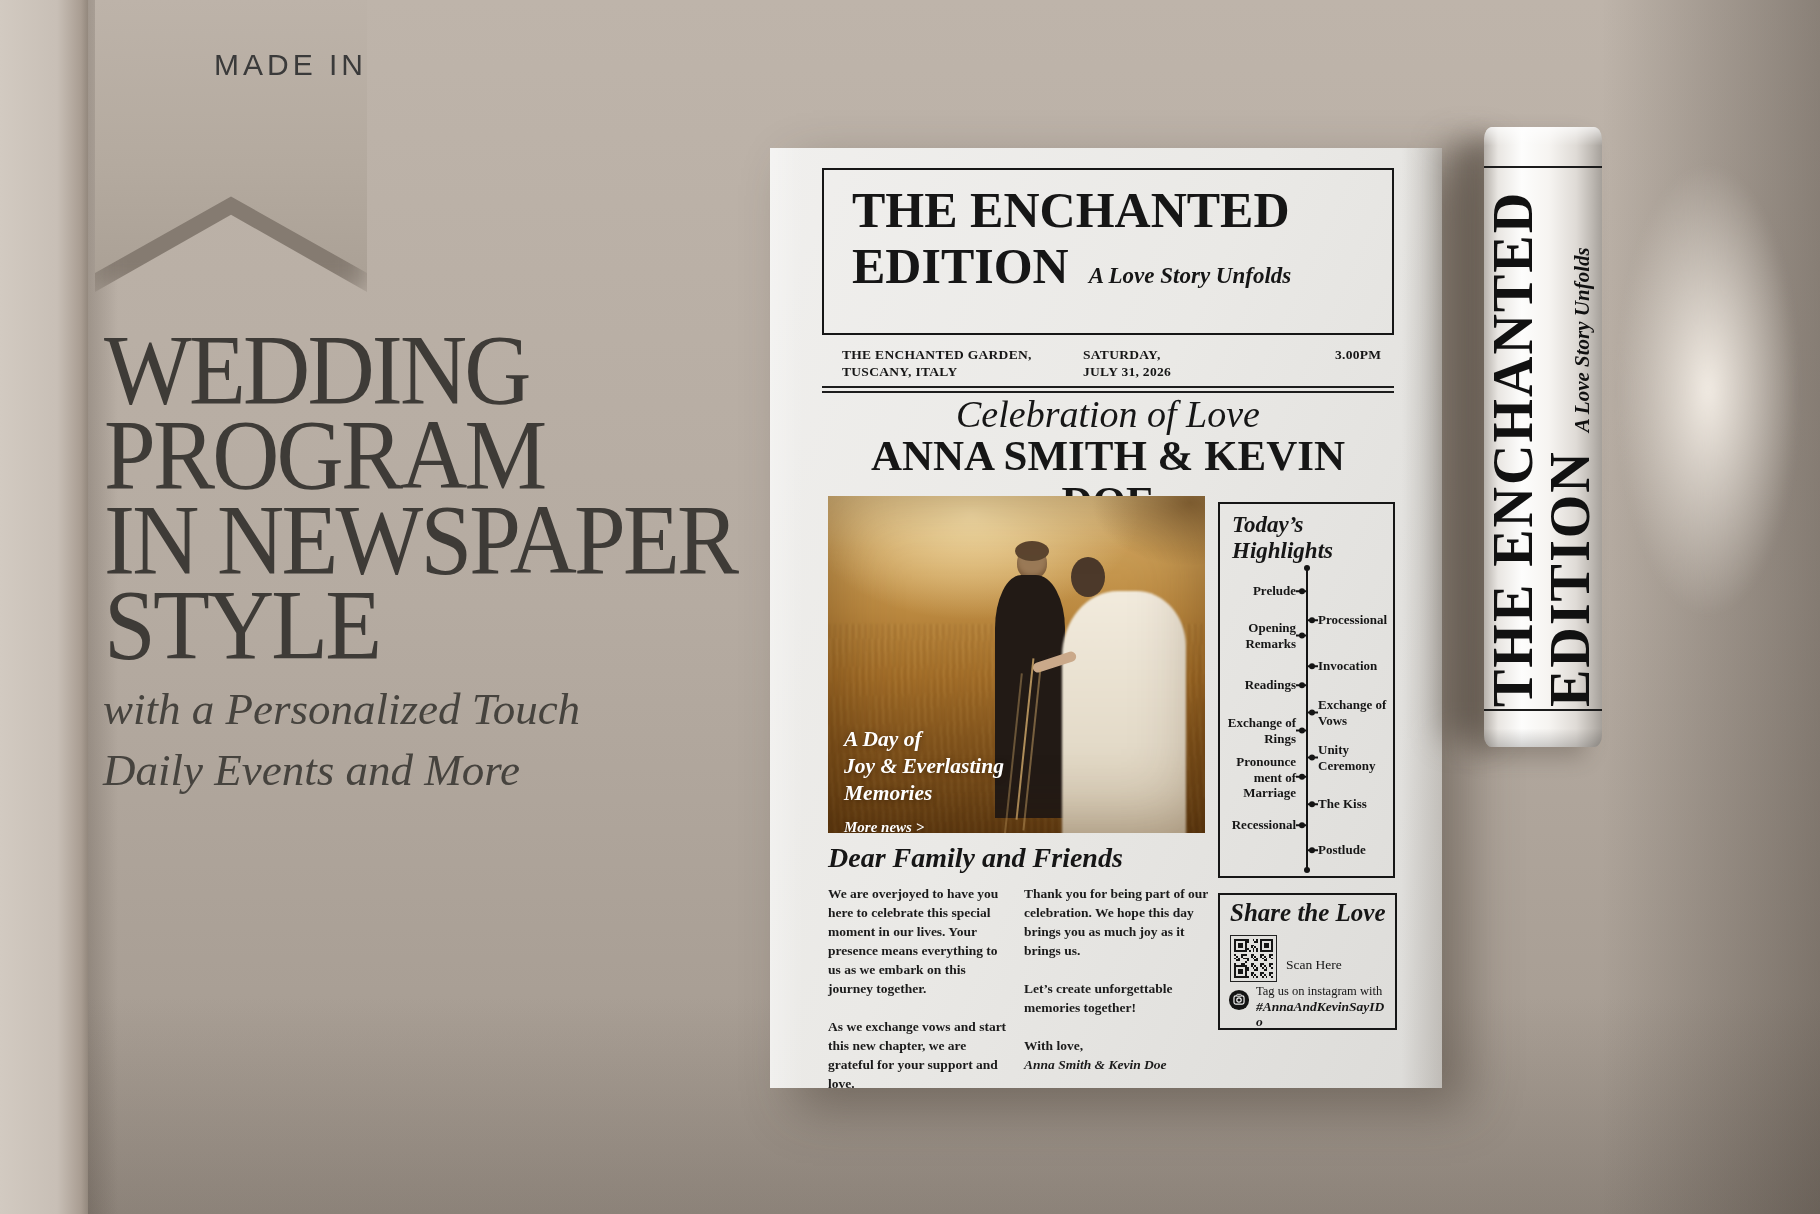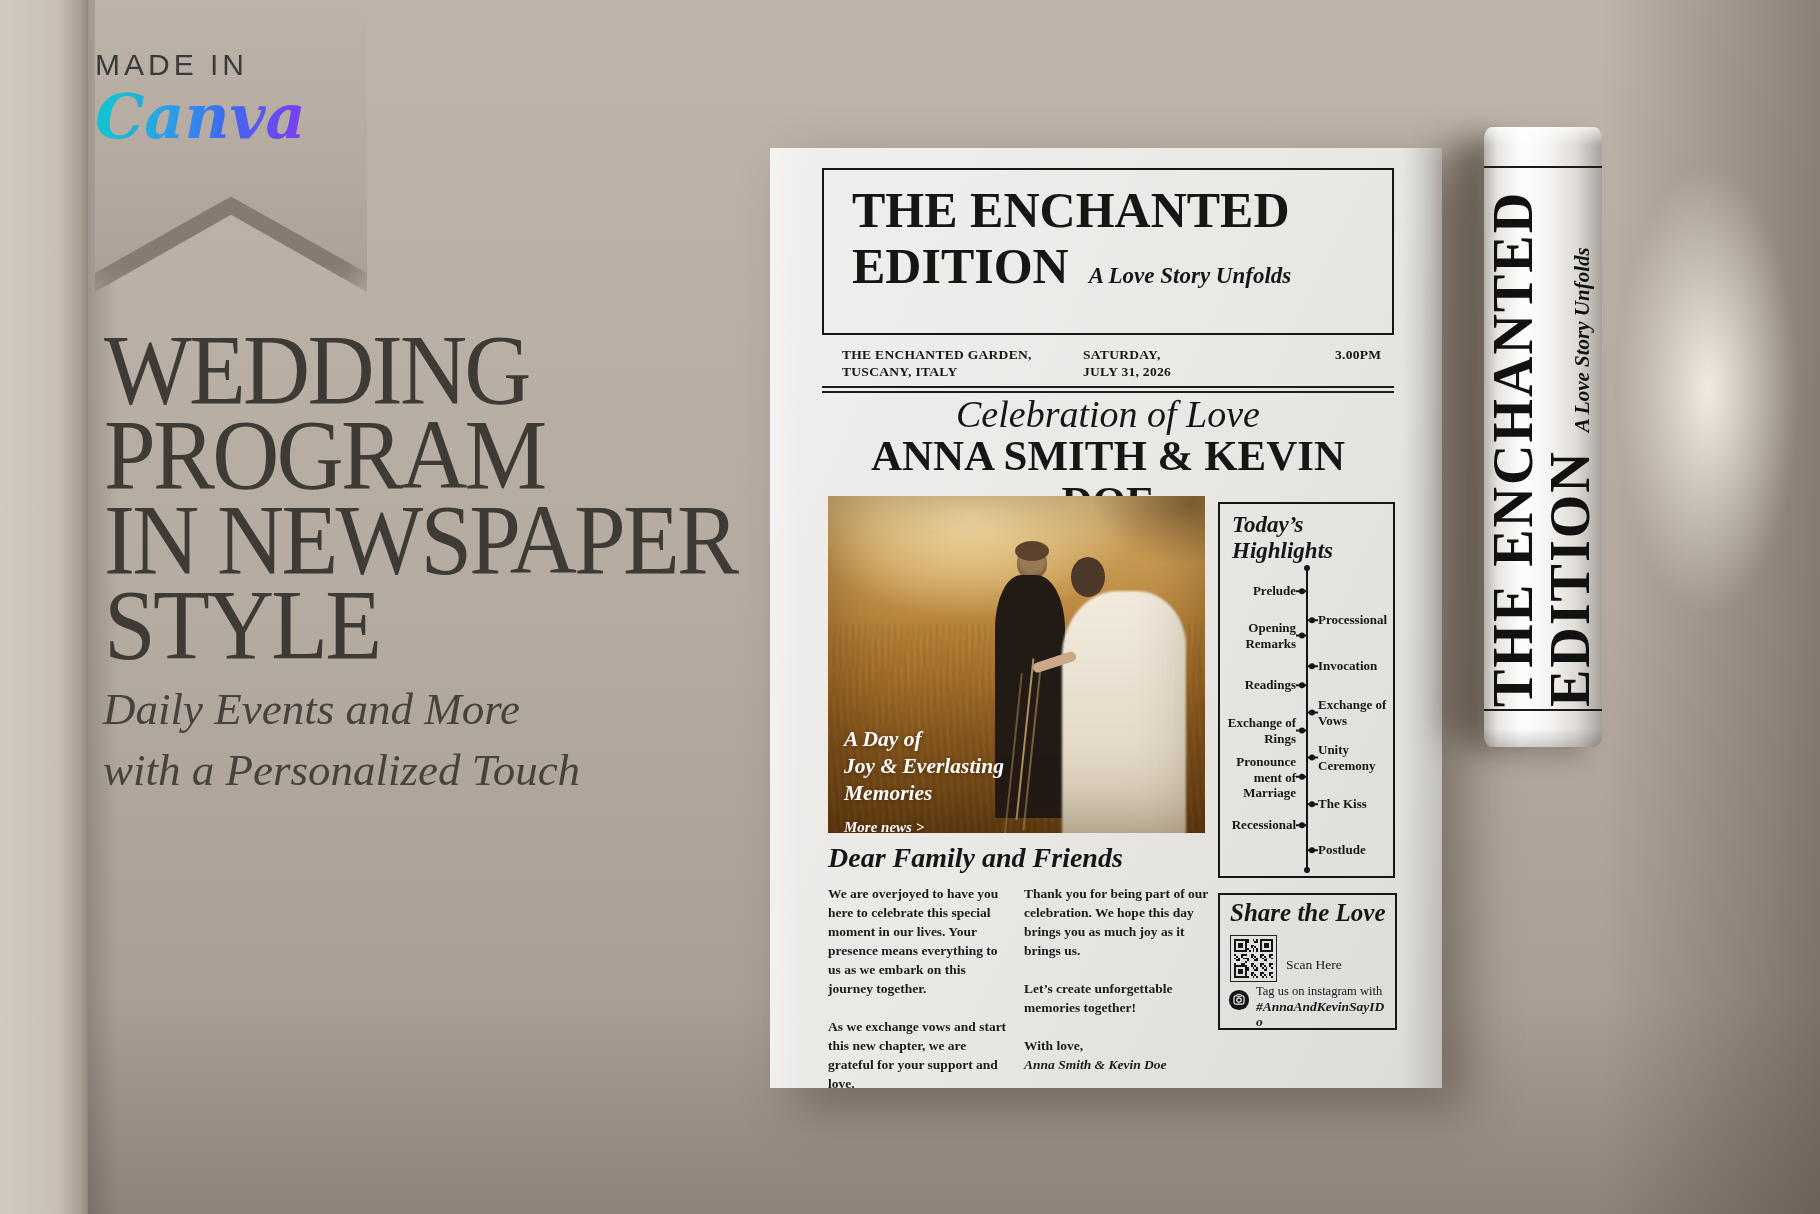--- a/index.html
+++ b/index.html
@@ -20,21 +20,21 @@
   .glow { position:absolute; left:1592px; top:100px; width:232px; height:580px;
     background:radial-gradient(closest-side,rgba(246,240,232,.95),rgba(246,240,232,0) 78%);
     filter:blur(5px); }
 
   
   .ribbon-shadow { position:absolute; left:95px; top:16px; width:272px; height:276px;
     background:rgba(80,70,60,.5); filter:blur(14px);
     clip-path:polygon(0 0,100% 0,100% 100%,50% 72%,0 100%); }
   .ribbon { position:absolute; left:95px; top:0; width:272px; height:273px;
     background:linear-gradient(180deg,#bdb3a9 0%,#b4aa9f 60%,#aba196 100%);
-    clip-path:polygon(0 0,100% 0,100% 100%,50% 72%,0 100%); text-align:left; }
+    clip-path:polygon(0 0,100% 0,100% 100%,50% 72%,0 100%); text-align:right; }
   .made-in { position:absolute; left:0; top:48px; width:100%;
     font-family:"Liberation Sans",sans-serif; font-size:30px; letter-spacing:4px;
     color:#3a3a3a; }
   .canva { position:absolute; left:0; top:80px; width:100%;
     font-family:"DejaVu Serif",serif; font-style:italic; font-weight:700; font-size:62px;
     background:linear-gradient(100deg,#17bfd4 8%,#2b9fe8 28%,#3f6bf0 48%,#6b48f2 68%,#9333ee 88%);
     -webkit-background-clip:text; background-clip:text; color:transparent; }
 
   
   .hero-title { position:absolute; left:104px; top:327px; width:640px;
@@ -171,32 +171,31 @@
 <body>
 
 <div class="stage">
   <div class="wall"></div>
   <div class="wall-strip"></div>
   <div class="glow"></div>
 
   <div class="ribbon-shadow"></div>
   <div class="ribbon">
     <div class="made-in">MADE IN</div>
-    <div class="canva">Canva</div>
   </div>
 
   <div class="hero-title">
     <div>WEDDING</div>
     <div>PROGRAM</div>
     <div>IN NEWSPAPER</div>
     <div>STYLE</div>
   </div>
   <div class="hero-sub">
+    <div>with a Personalized Touch</div>
     <div>Daily Events and More</div>
-    <div>with a Personalized Touch</div>
   </div>
 
   <div class="page">
 
     <div class="masthead">
       <div class="mh-t1">THE ENCHANTED</div>
       <div class="mh-row">
         <div class="mh-t2">EDITION</div>
         <div class="mh-tag">A Love Story Unfolds</div>
       </div>

